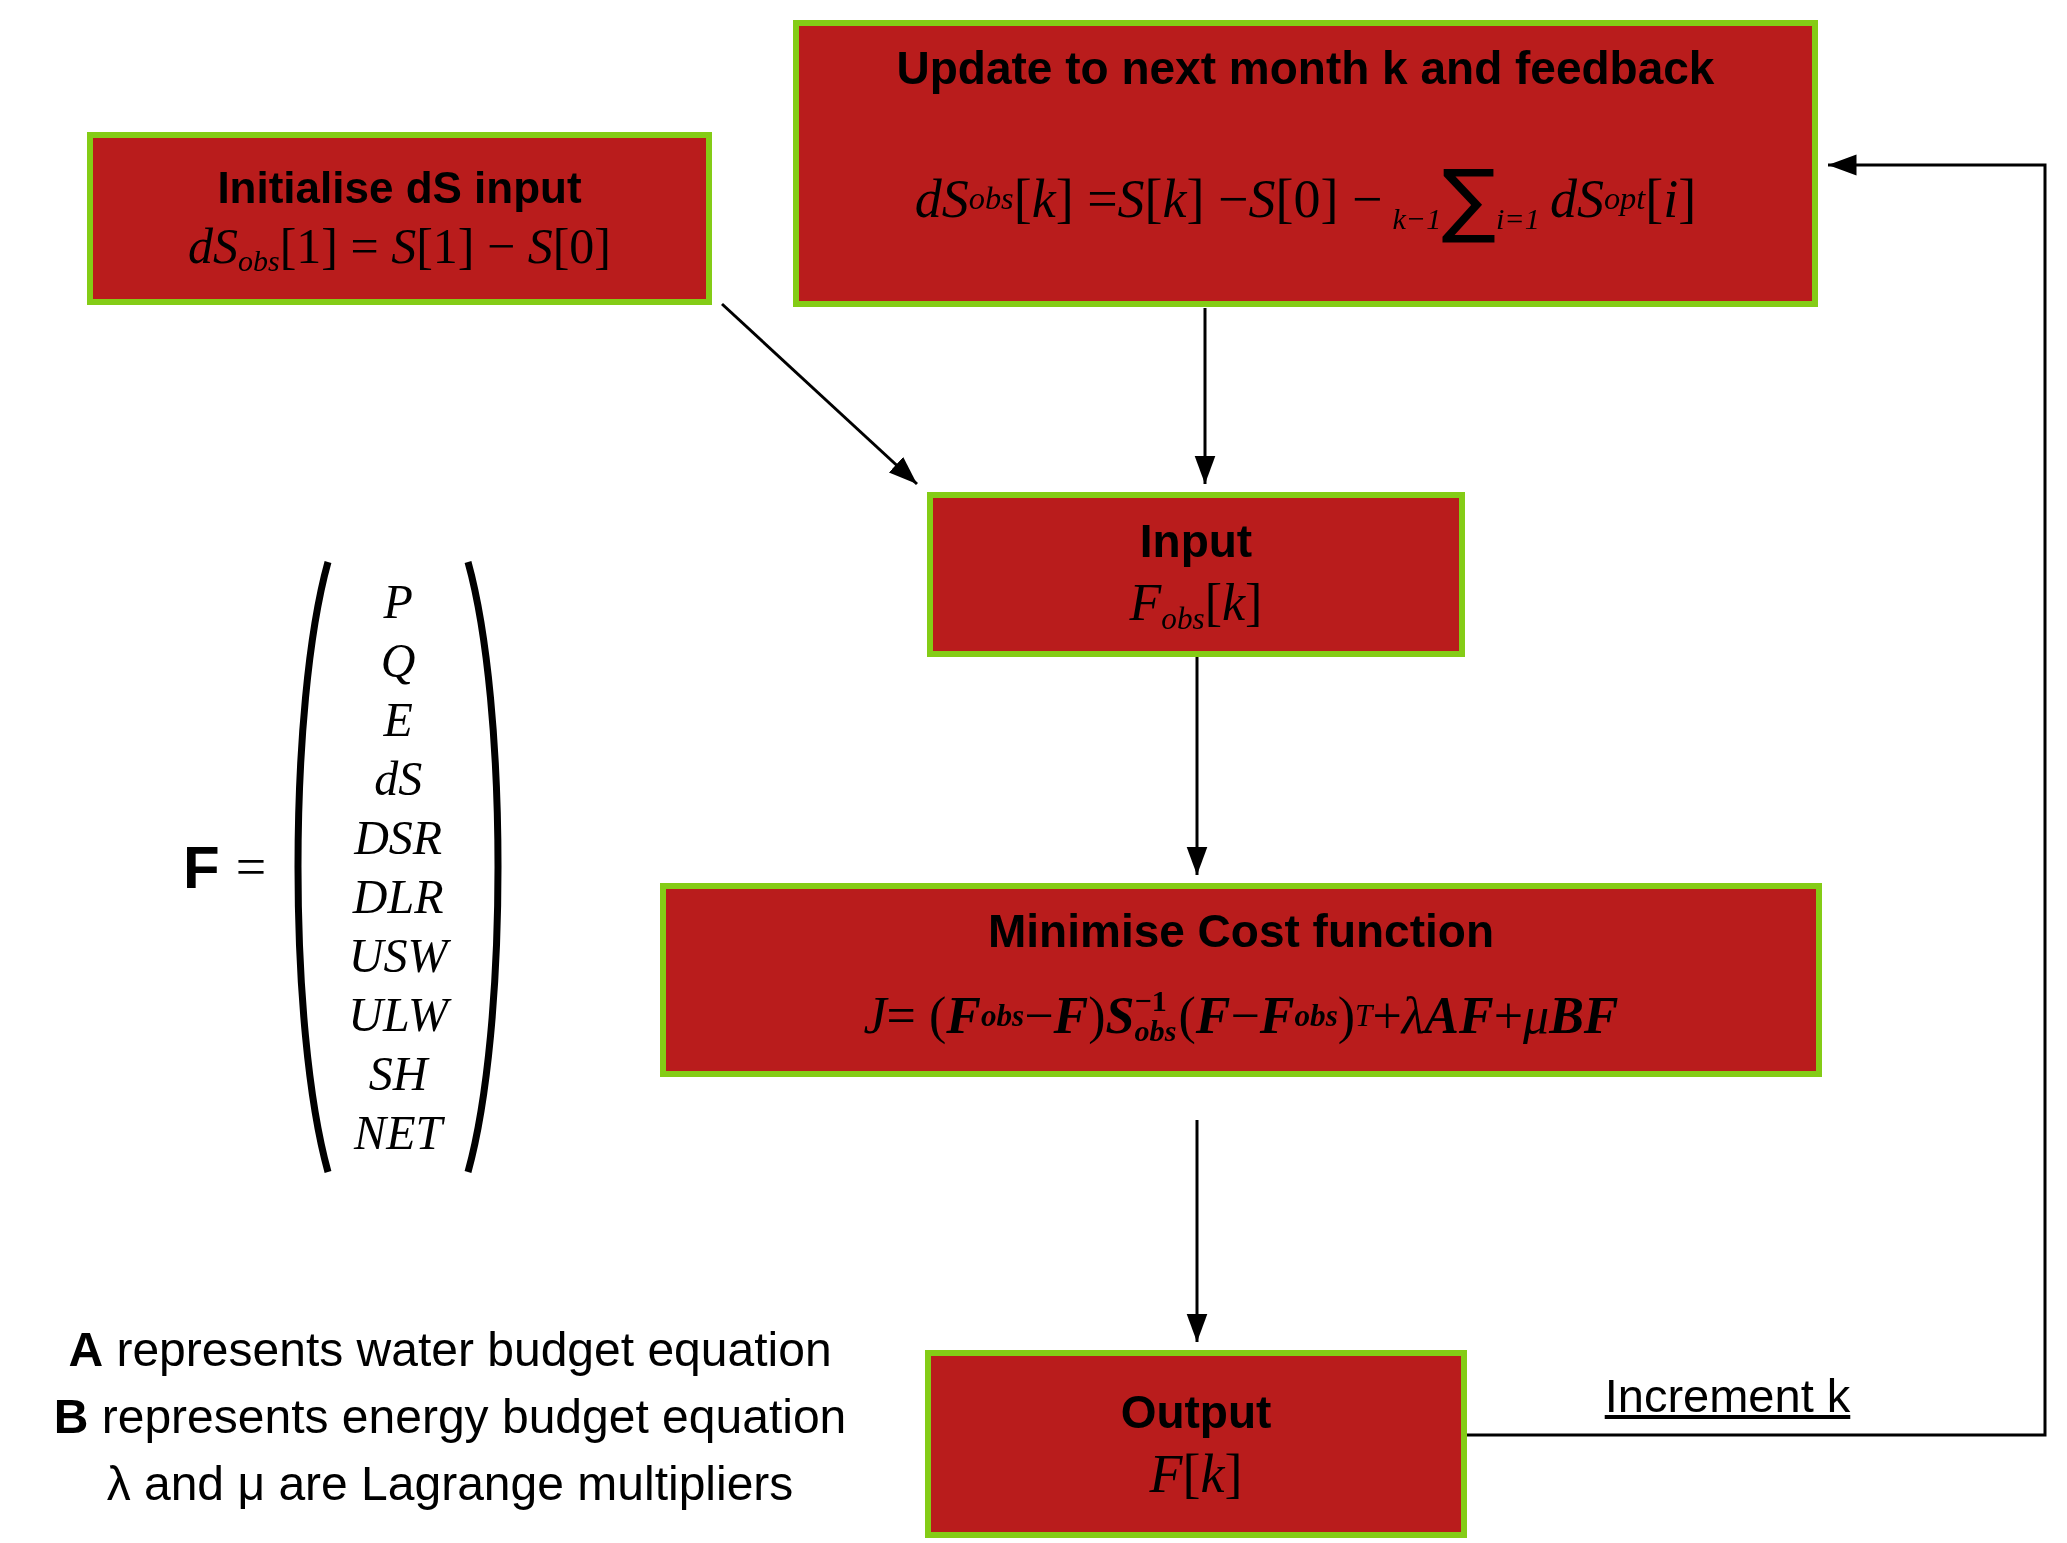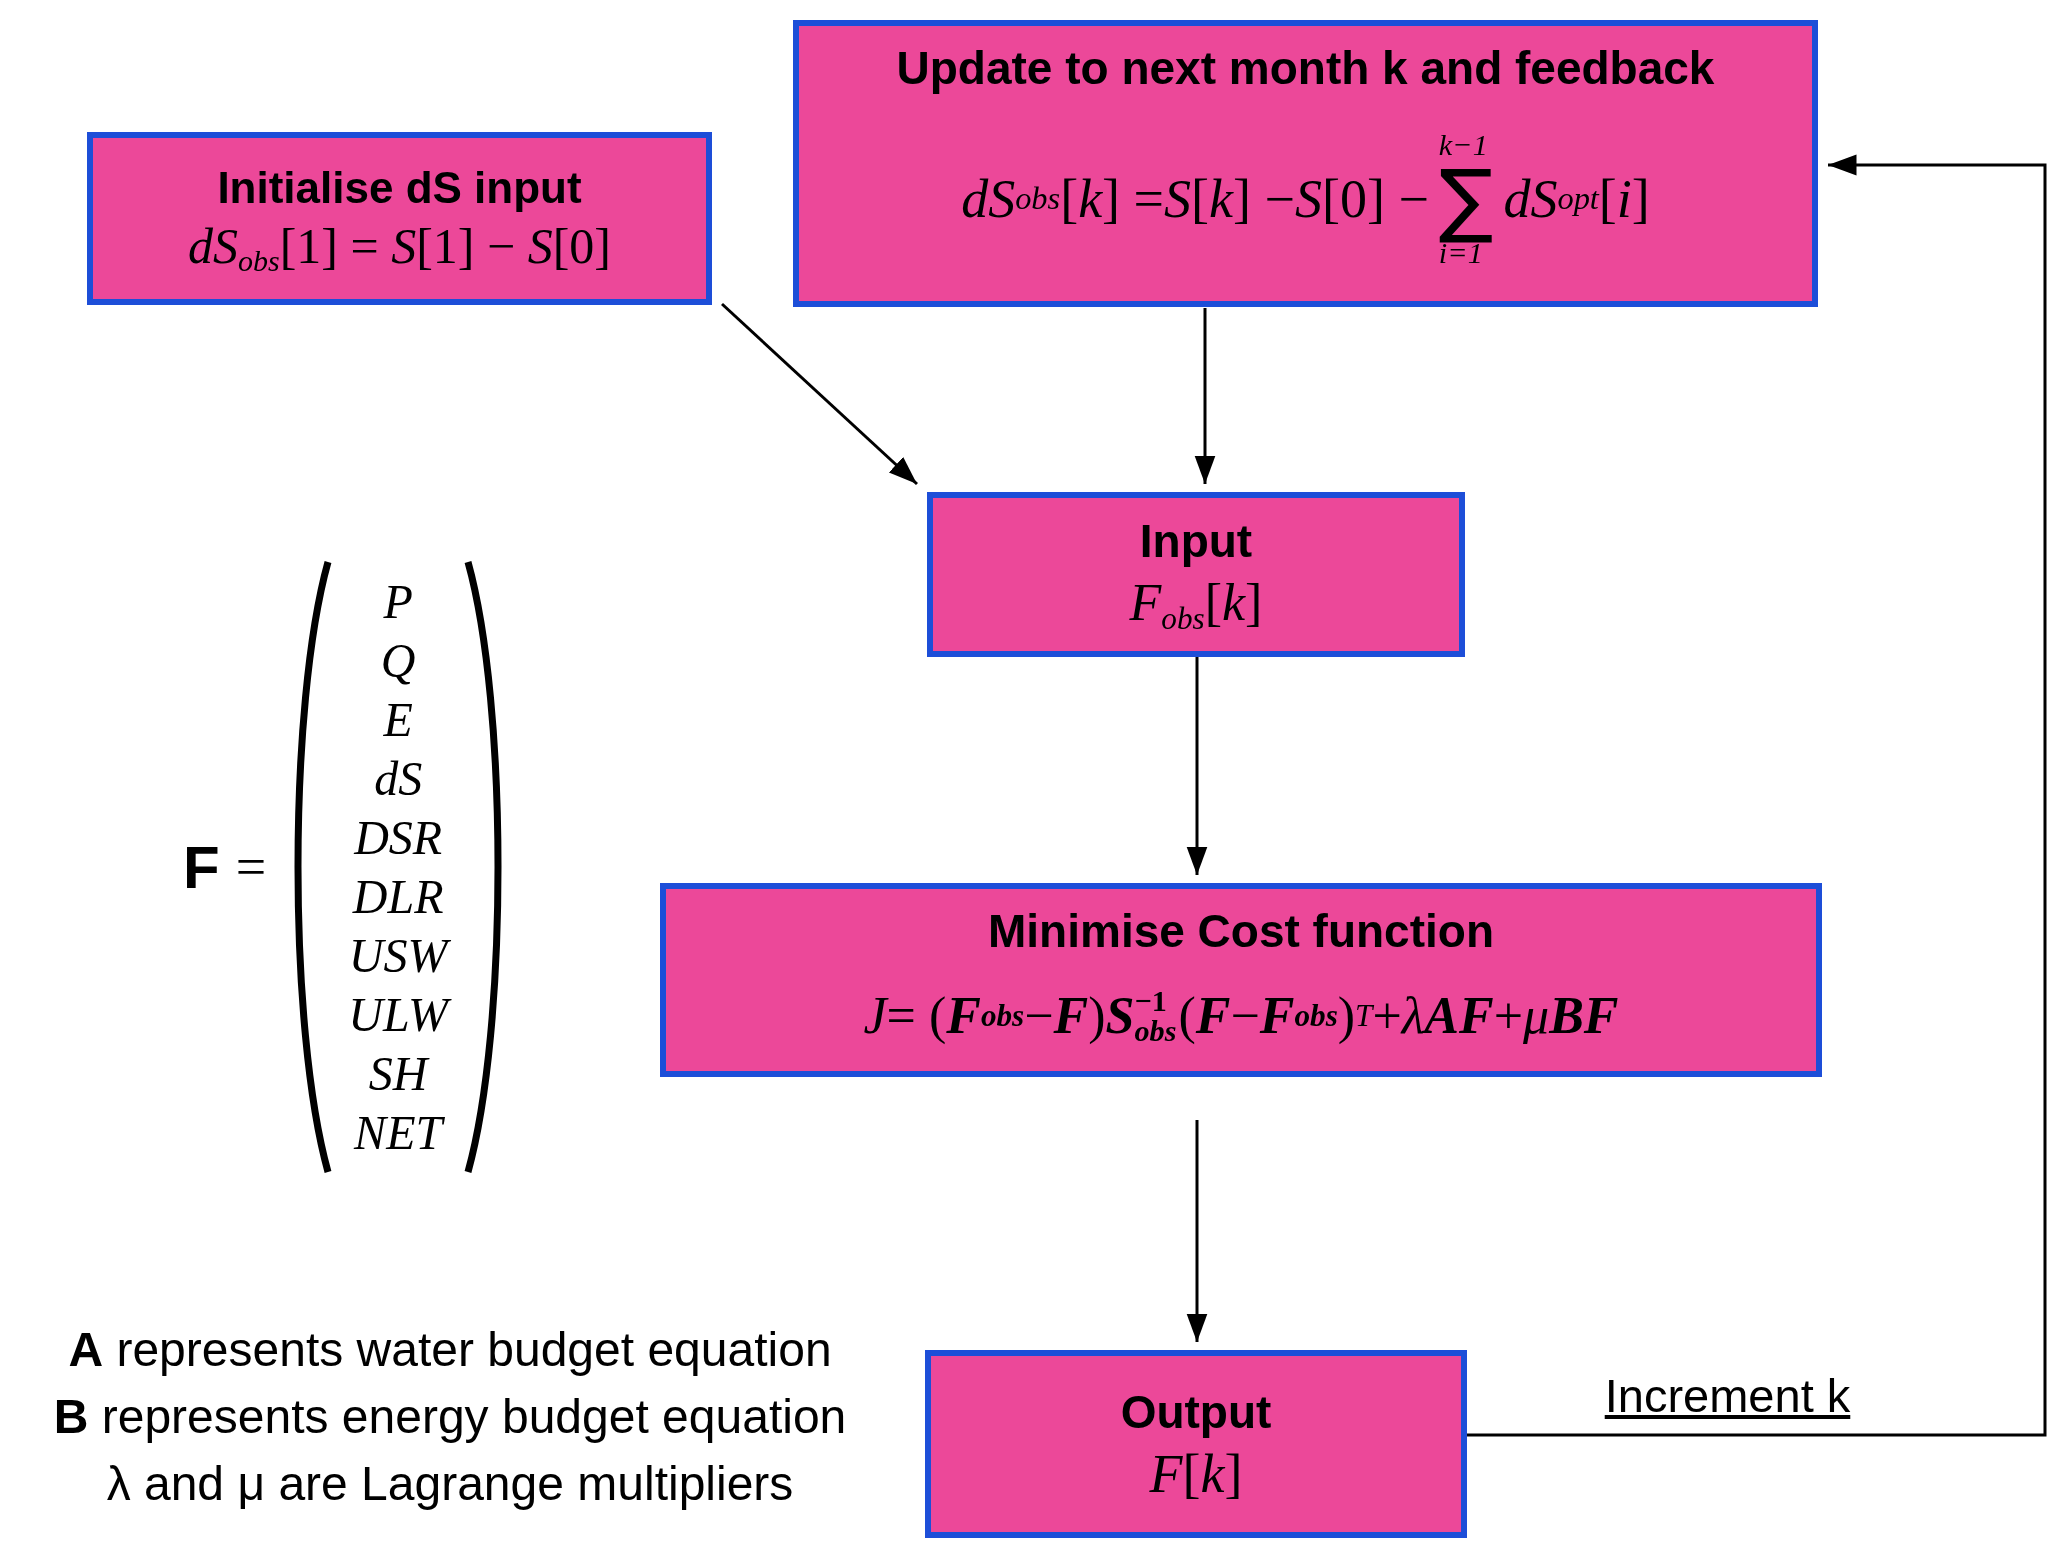--- a/index.html
+++ b/index.html
@@ -1,36 +1,36 @@
 <!DOCTYPE html>
 <html><head>
 <meta charset="utf-8">
 <style>
   html,body{margin:0;padding:0;background:#ffffff;}
   .canvas{position:relative;width:2067px;height:1543px;background:#ffffff;overflow:hidden;
           font-family:"Liberation Sans",sans-serif;color:#000;}
   .connectors{position:absolute;left:0;top:0;}
   .conn{stroke:#000;stroke-width:3;fill:none;}
 
-  .box{position:absolute;background:#ec4899;border:6px solid #1d4ed8;box-sizing:border-box;
+  .box{position:absolute;background:#b91c1c;border:6px solid #84cc16;box-sizing:border-box;
        display:flex;flex-direction:column;align-items:center;}
   .box-center{justify-content:center;gap:4px;}
   .box-toptitle{justify-content:flex-start;}
   .box-title{font-weight:bold;font-size:46px;line-height:1.25;white-space:nowrap;}
   .box-toptitle .box-title{margin-top:14px;}
   .box-toptitle .eq{flex:1;display:flex;align-items:center;}
 
   .eq{font-family:"Liberation Serif",serif;white-space:nowrap;line-height:1.1;} .f54{font-size:54px;} .f52{font-size:52px;} .f50{font-size:50px;}
   .tk-n{font-style:normal;}
   .tk-i{font-style:italic;}
   .tk-b{font-style:italic;font-weight:bold;}
   .tk-sub{font-size:0.6em;font-style:italic;vertical-align:-0.28em;}
   .tk-bsub{font-size:0.6em;font-style:italic;font-weight:bold;vertical-align:-0.28em;}
   .tk-sup{font-size:0.6em;font-style:italic;vertical-align:0.6em;}
-  .sum{display:inline-flex;flex-direction:column;align-items:flex-start;vertical-align:middle;
+  .sum{display:inline-flex;flex-direction:row;align-items:flex-end;vertical-align:middle;
        margin:0 10px;line-height:1;}
   .sum-top,.sum-bot{font-size:0.56em;font-style:italic;line-height:1.1;}
   .sum-sym{font-family:"DejaVu Sans",sans-serif;font-size:1.5em;line-height:0.92;}
   .ss{display:inline-flex;flex-direction:column;align-items:flex-start;font-size:0.58em;
       line-height:1;vertical-align:-0.45em;font-weight:bold;margin-right:2px;}
   .ss-sup{font-style:normal;}
   .ss-sub{font-style:italic;}
 
   .matrix{position:absolute;left:183px;top:556px;height:622px;display:flex;align-items:center;}
   .mx-label{font-weight:bold;font-size:60px;font-family:"Liberation Sans",sans-serif;}

